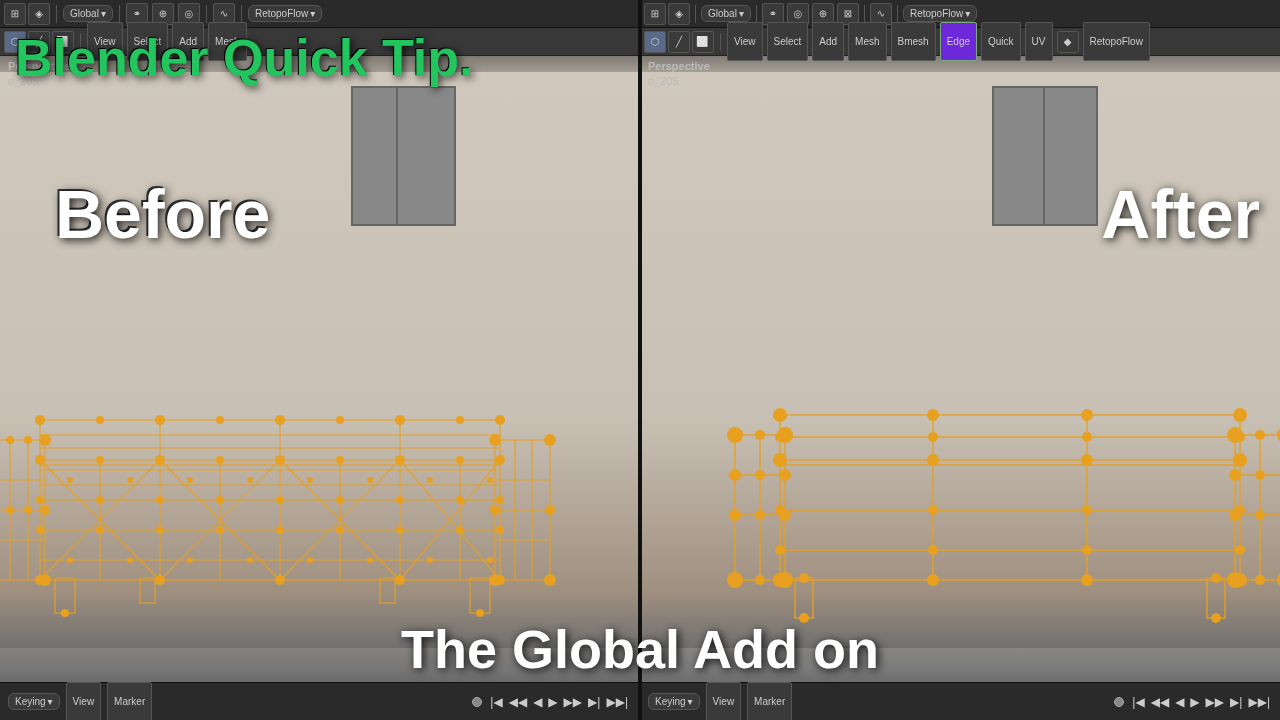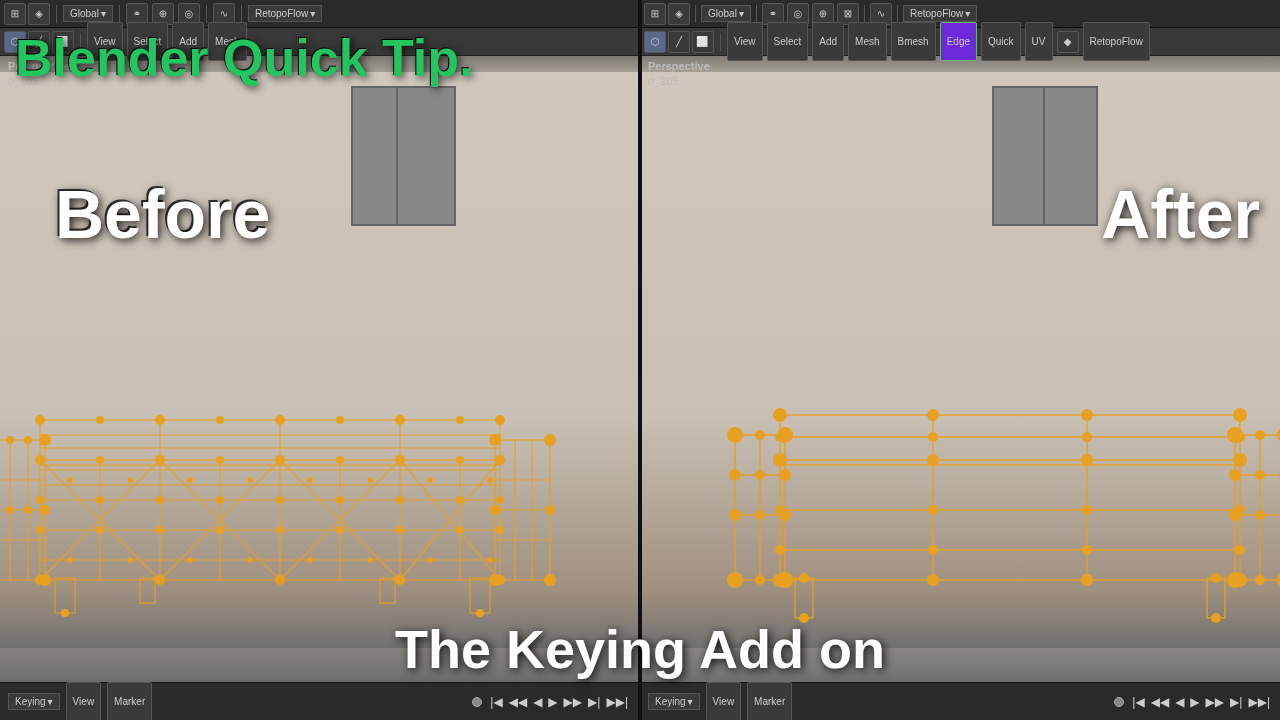--- a/index.html
+++ b/index.html
@@ -328,21 +328,21 @@
       background: #5a6a8a;
     }
 
     .dropdown-btn {
       display: flex;
       align-items: center;
       gap: 2px;
       background: #3a3a3a;
       border: 1px solid #555;
       padding: 2px 6px;
-      border-radius: 0;
+      border-radius: 6px;
       font-size: 10px;
       color: #ccc;
       cursor: pointer;
     }
 
     .edge-highlight {
       background: #6d28d9;
       border-color: #7aaa7a;
     }
   </style>
@@ -735,15 +735,15 @@
   </div>
 
   <div class="center-divider"></div>
 
   <div class="title-text">Blender Quick Tip.</div>
 
   <div class="before-text">Before</div>
 
   <div class="after-text">After</div>
 
-  <div class="subtitle-text">The Keying Add on</div>
+  <div class="subtitle-text">The Global Add on</div>
 
 </div>
 
 </body></html>

